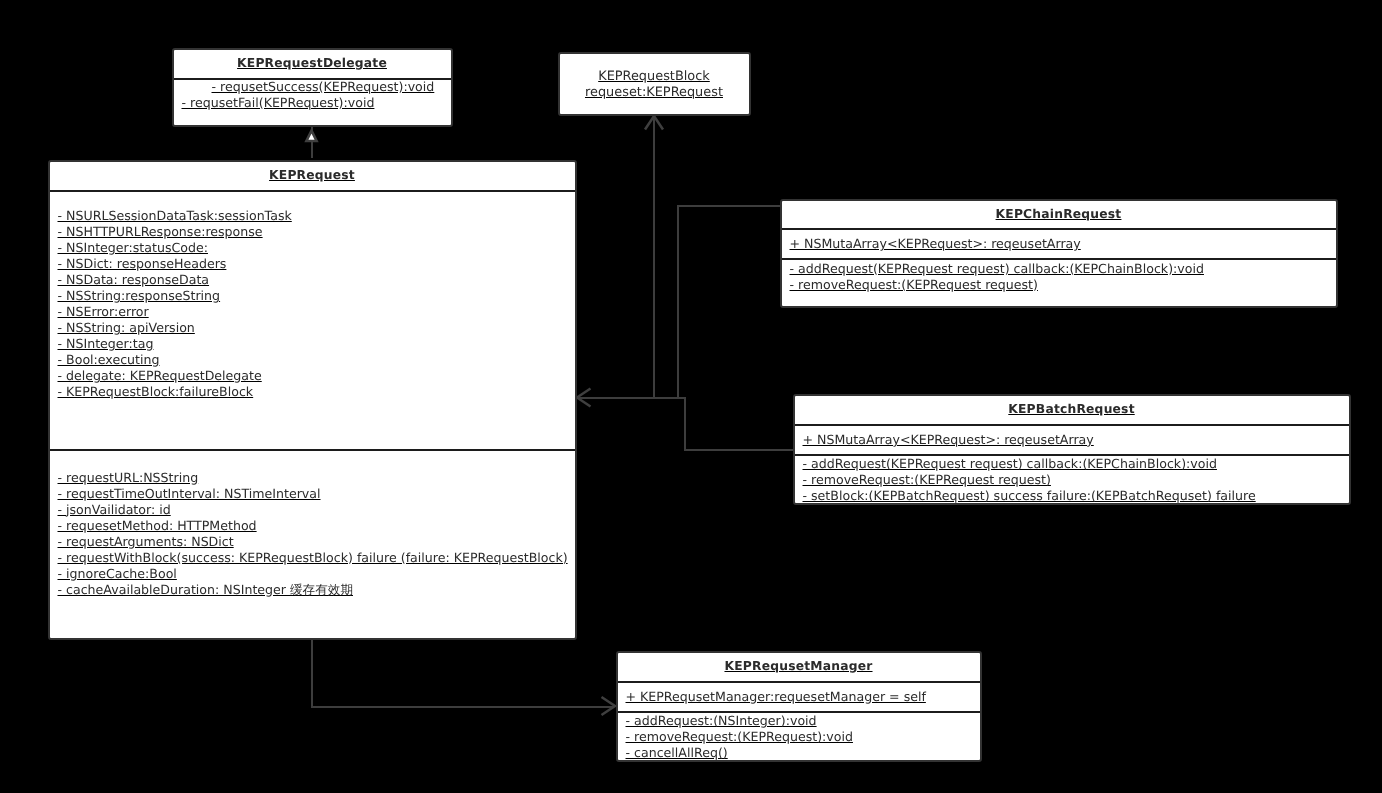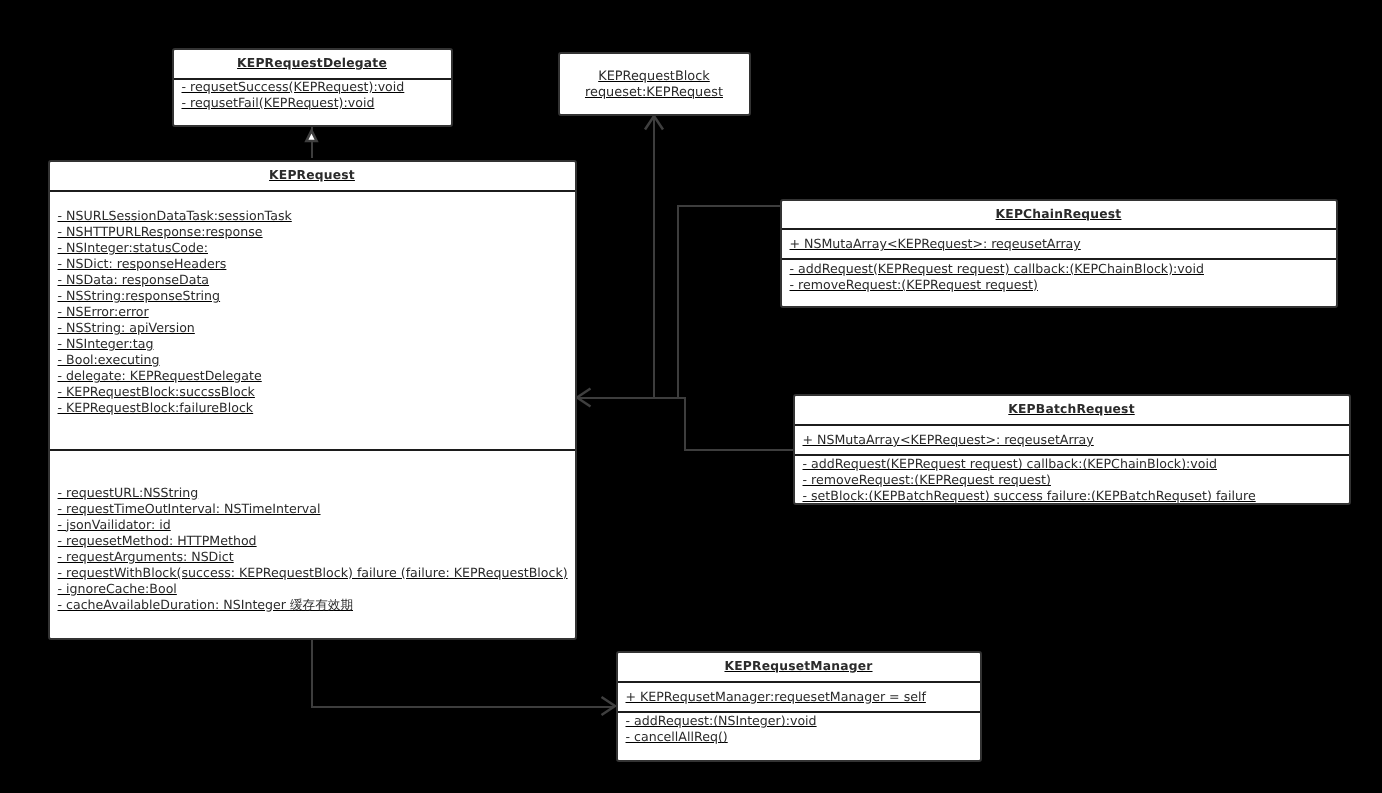--- a/index.html
+++ b/index.html
@@ -59,23 +59,23 @@
   #cls-batch .uml-head { height: 28px; }
   #cls-batch .sec-attrs { height: 30px; }
   #cls-manager  { left: 615.5px; top: 650.5px; width: 366px; height: 111px; }
   #cls-manager .uml-head { height: 28px; }
   #cls-manager .sec-attrs { height: 30px; }
 
   .uml-head { display: flex; align-items: center; justify-content: center; }
   .uml-head .uml-title { margin-top: -2px; }
   .uml-section { padding: 0 0 0 8px; }
   .uml-section .uml-row:first-child { margin-top: 0.8px; }
-  #cls-delegate .sec-methods .uml-row:first-child { margin-top: -1.2px; }
+  #cls-delegate .sec-methods .uml-row:first-child { margin-top: -1.2px; margin-left: 30px; }
   #cls-request .sec-attrs .uml-row:first-child { margin-top: 16.2px; }
-  #cls-request .sec-methods .uml-row:first-child { margin-top: 34px; }
+  #cls-request .sec-methods .uml-row:first-child { margin-top: 19px; }
   #cls-chain .sec-attrs, #cls-batch .sec-attrs, #cls-manager .sec-attrs { padding-top: 6.3px; }
   #cls-chain .sec-attrs .uml-row:first-child,
   #cls-batch .sec-attrs .uml-row:first-child,
   #cls-manager .sec-attrs .uml-row:first-child { margin-top: 0; }
   .uml-blocktext {
     font-size: 12.9px; color: #2b2b2b; text-align: center; line-height: 16.6px;
   }
   #cls-block { padding-top: 15.4px; }
 </style>
 </head>
@@ -129,21 +129,20 @@
       <div class="uml-row">- NSHTTPURLResponse:response</div>
       <div class="uml-row">- NSInteger:statusCode:</div>
       <div class="uml-row">- NSDict: responseHeaders</div>
       <div class="uml-row">- NSData: responseData</div>
       <div class="uml-row">- NSString:responseString</div>
       <div class="uml-row">- NSError:error</div>
       <div class="uml-row">- NSString: apiVersion</div>
       <div class="uml-row">- NSInteger:tag</div>
       <div class="uml-row">- Bool:executing</div>
       <div class="uml-row">- delegate: KEPRequestDelegate</div>
-      <div class="uml-row">- KEPRequestBlock:succssBlock</div>
       <div class="uml-row">- KEPRequestBlock:failureBlock</div>
     </div>
     <div class="uml-section sec-methods">
       <div class="uml-row">- requestURL:NSString</div>
       <div class="uml-row">- requestTimeOutInterval: NSTimeInterval</div>
       <div class="uml-row">- jsonVailidator: id</div>
       <div class="uml-row">- requesetMethod: HTTPMethod</div>
       <div class="uml-row">- requestArguments: NSDict</div>
       <div class="uml-row">- requestWithBlock(success: KEPRequestBlock) failure (failure: KEPRequestBlock)</div>
       <div class="uml-row">- ignoreCache:Bool</div>
@@ -180,17 +179,18 @@
 
   <div class="uml-class" id="cls-manager">
     <div class="uml-head">
       <div class="uml-title">KEPRequsetManager</div>
     </div>
     <div class="uml-section sec-attrs">
       <div class="uml-row">+ KEPRequsetManager:requesetManager = self</div>
     </div>
     <div class="uml-section sec-methods">
       <div class="uml-row">- addRequest:(NSInteger):void</div>
+      <div class="uml-row">- removeRequest:(KEPRequest):void</div>
       <div class="uml-row">- cancellAllReq()</div>
     </div>
   </div>
 
 </div>
 
 </body></html>

